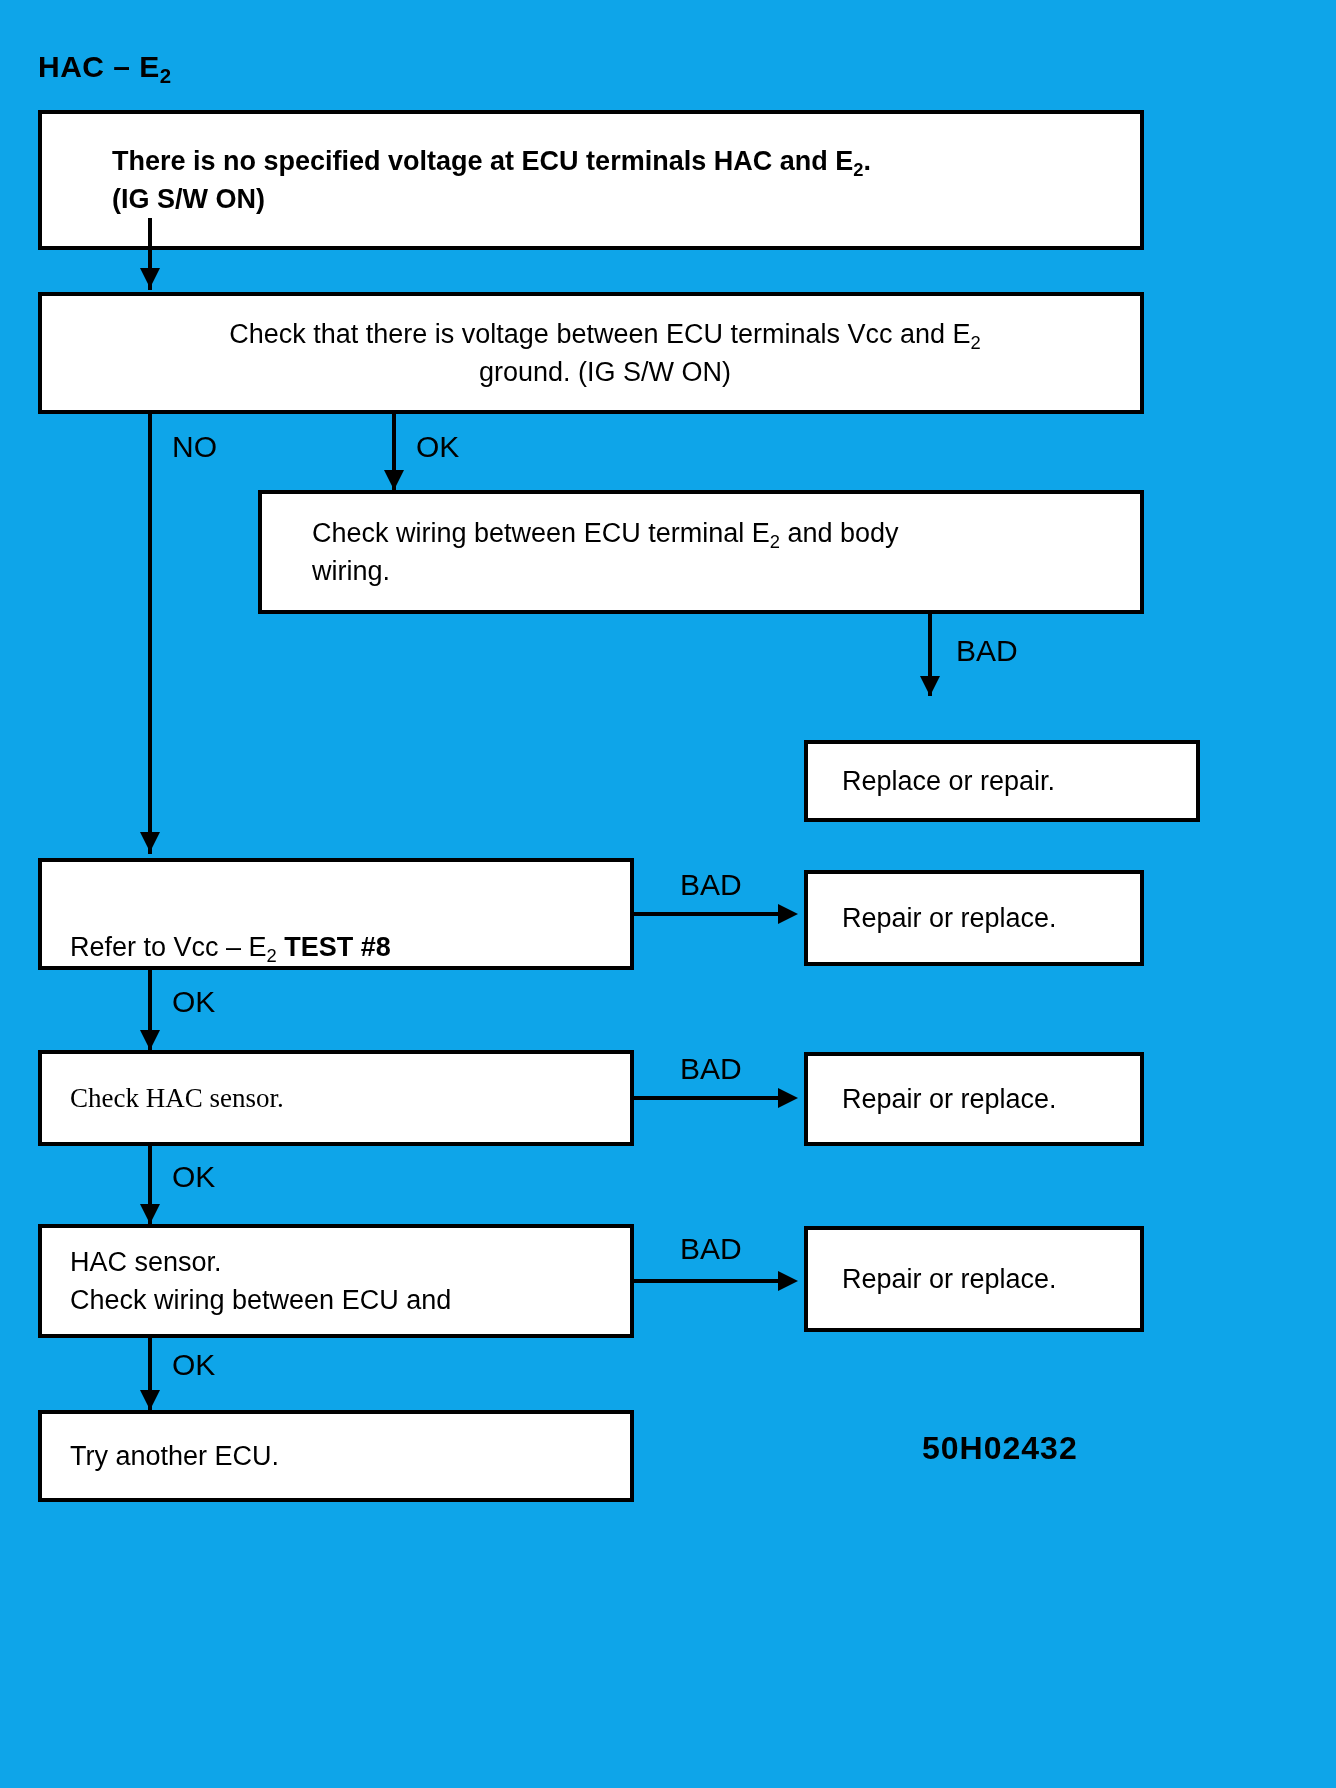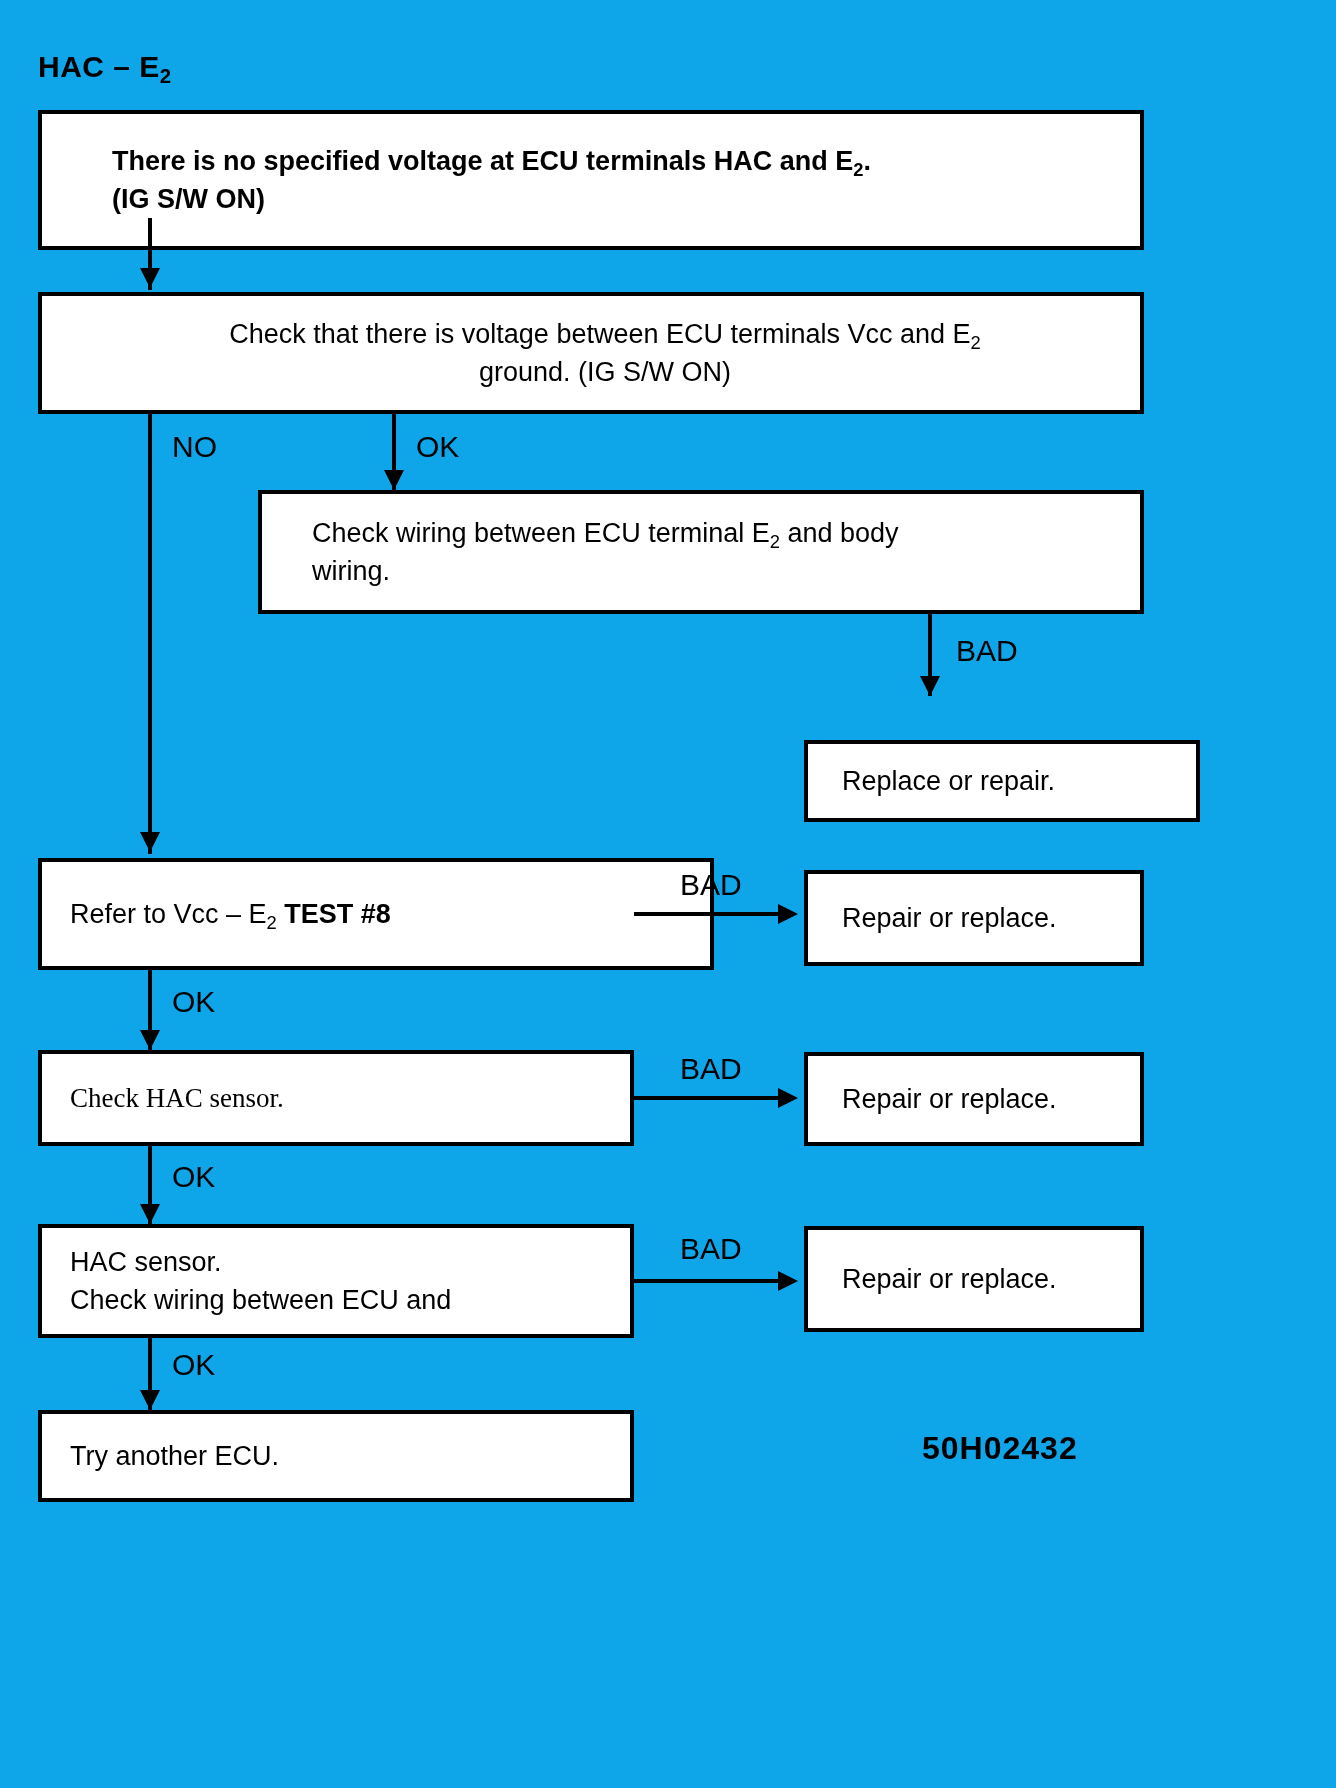--- a/index.html
+++ b/index.html
@@ -128,21 +128,21 @@
   </div>
 
   <div class="vline" style="left:928px; top:614px; height:82px;"></div>
   <div class="arrow-down" style="left:920px; top:676px;"></div>
   <div class="edge-label" style="left:956px; top:634px;">BAD</div>
 
   <div class="box" style="left:804px; top:696px; width:396px; height:82px;margin-top:44px;">
     <div class="line pad-xs">Replace or repair.</div>
   </div>
 
-  <div class="box" style="left:38px; top:858px; width:676px; height:112px;">
+  <div class="box" style="left:38px; top:858px; width:596px; height:112px;justify-content:flex-end;">
     <div class="line pad-sm"><span>Refer to Vcc – E</span><sub>2</sub><b>    TEST #8</b></div>
   </div>
 
   <div class="hline" style="left:634px; top:912px; width:146px;"></div>
   <div class="arrow-right" style="left:778px; top:904px;"></div>
   <div class="edge-label" style="left:680px; top:868px;">BAD</div>
 
   <div class="box" style="left:804px; top:870px; width:340px; height:96px;">
     <div class="line pad-xs">Repair or replace.</div>
   </div>

